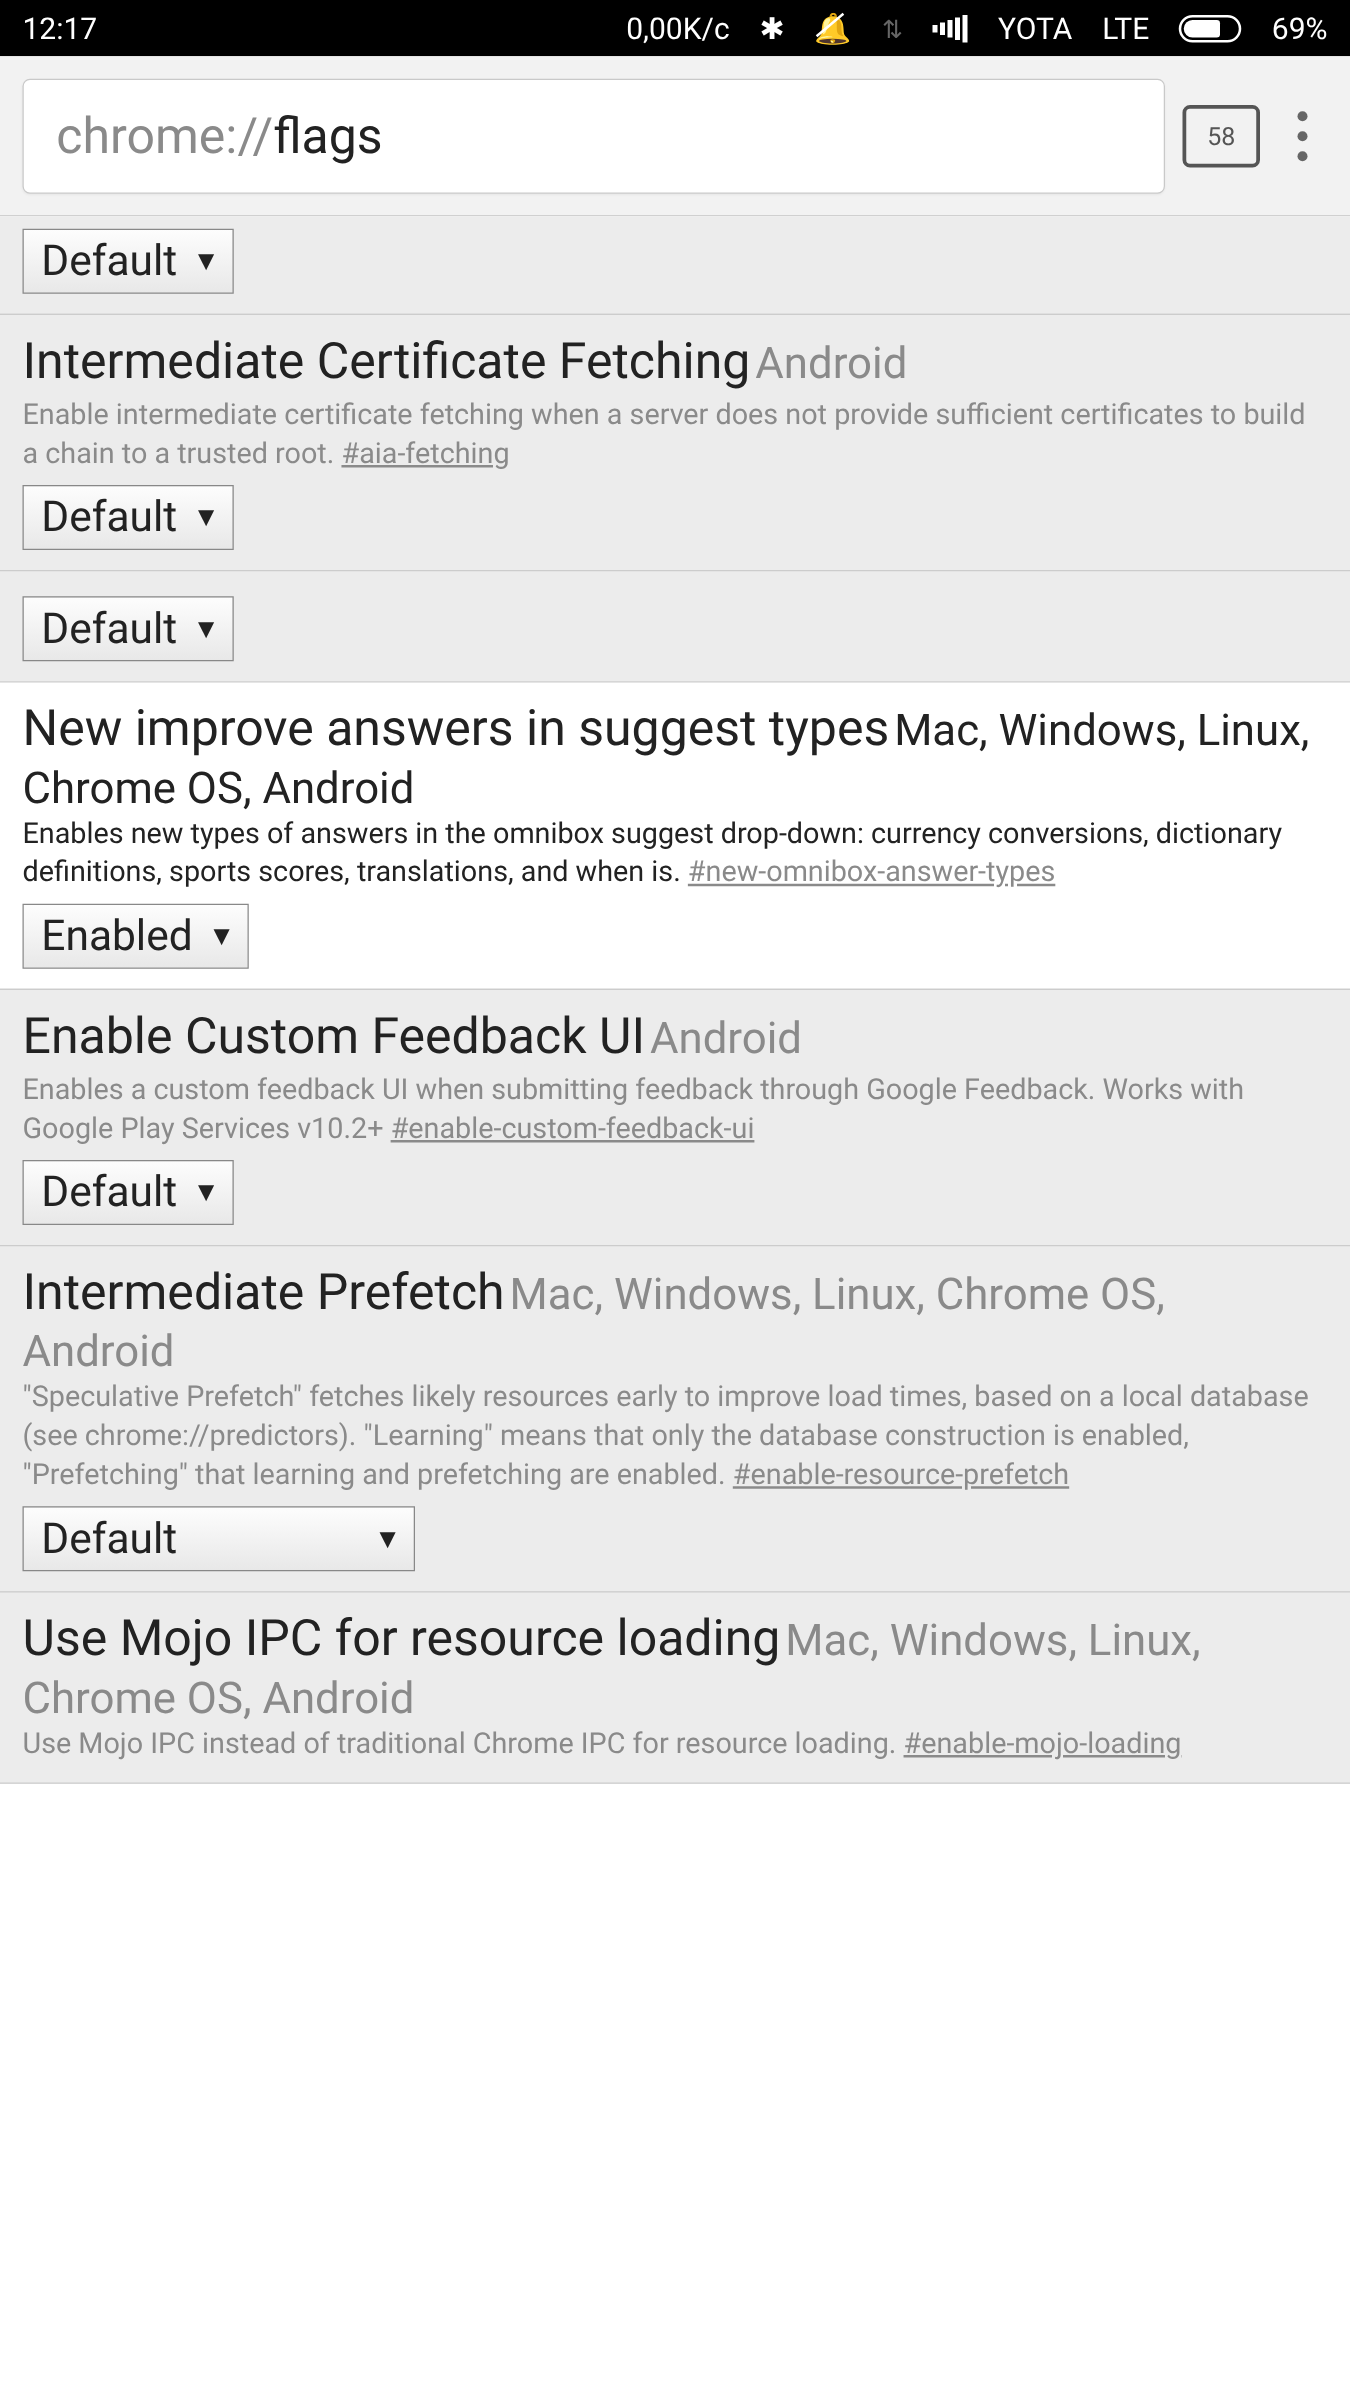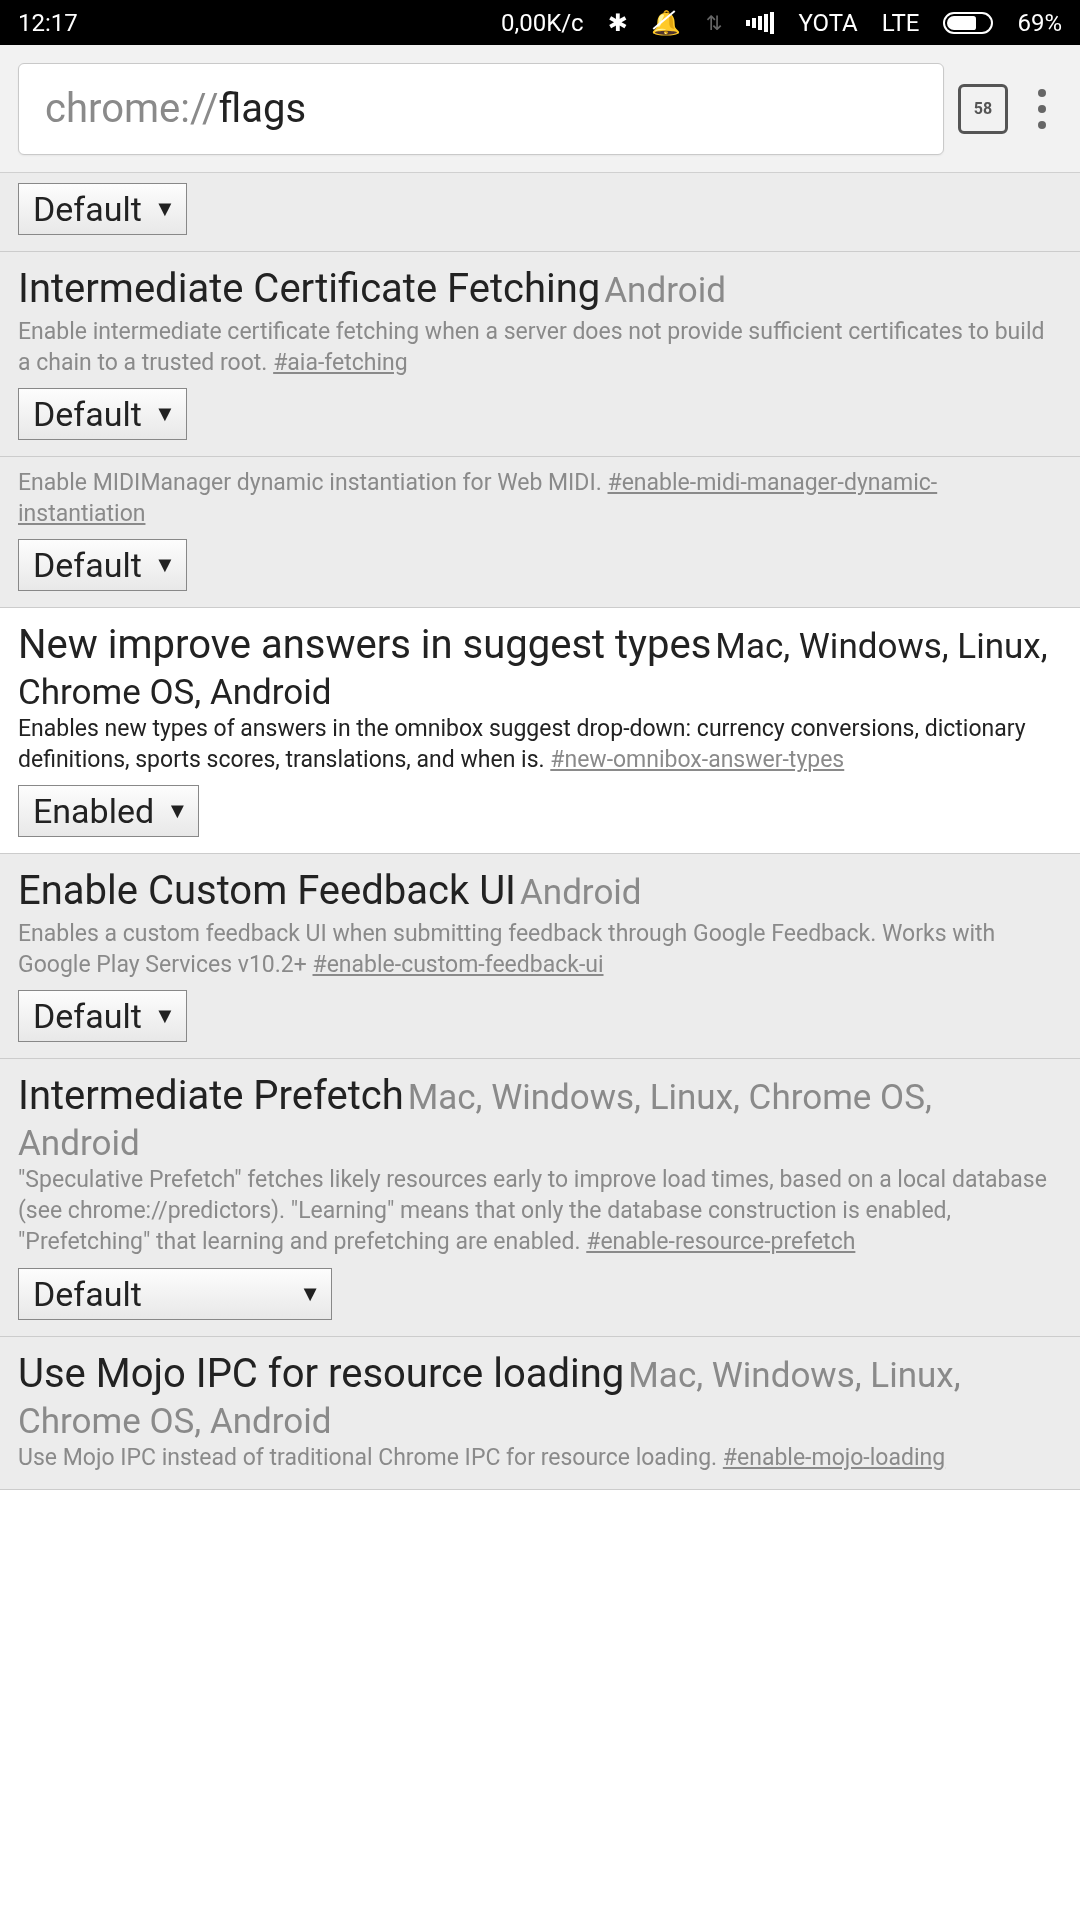--- a/index.html
+++ b/index.html
@@ -14,21 +14,21 @@
   .sigbars { display: inline-flex; align-items: flex-end; gap: 2px; }
   .sigbars i { width: 4px; background: #fff; display: inline-block; }
   .sigbars i:nth-child(1){height:6px}.sigbars i:nth-child(2){height:10px}.sigbars i:nth-child(3){height:14px}.sigbars i:nth-child(4){height:18px}.sigbars i:nth-child(5){height:22px}
   .bell { font-size: 24px; position: relative; }
   .bell::after { content:""; position:absolute; left:-2px; top:10px; width:28px; height:2px; background:#fff; transform:rotate(-40deg); }
   .updown { font-size:20px; color:#666; }
   
   .toolbar { height: 128px; background: #f2f2f2; border-bottom: 1px solid #d0d0d0; display: flex; align-items: center; padding: 0 18px; gap: 14px; }
   .omnibox { flex: 1; height: 92px; background: #fff; border: 1px solid #c9c9c9; border-radius: 6px; display: flex; align-items: center; padding: 0 26px; font-size: 40px; color: #222; box-shadow: 0 1px 2px rgba(0,0,0,.05); }
   .omnibox .scheme { color: #8a8a8a; }
-  .tabcount { width: 50px; height: 50px; border: 3px solid #555; border-radius: 6px; display: flex; align-items: center; justify-content: center; font-size: 16px; font-weight: 700; color: #555; }
+  .tabcount { width: 62px; height: 50px; border: 3px solid #555; border-radius: 6px; display: flex; align-items: center; justify-content: center; font-size: 20px; font-weight: 400; color: #555; }
   .menu3 { width: 40px; display: flex; flex-direction: column; align-items: center; gap: 8px; padding: 0 10px; }
   .menu3 i { width: 8px; height: 8px; background: #666; border-radius: 50%; display: block; }
   
   .content { height: calc(1920px - 45px - 128px); overflow: hidden; }
   .flag { border-top: 1px solid #ccc; border-bottom: 1px solid #ccc; padding: 10px 18px 16px; margin-bottom: -1px; }
   .flag.default { background: #ececec; }
   .flag.enabled { background: #ffffff; }
   .flag .title { font-size: 40px; font-weight: 400; color: #222; line-height: 1.35; }
   .flag .plat  { font-size: 35px; color: #8a8a8a; font-weight: 400; }
   .flag .desc  { font-size: 23px; color: #8a8a8a; line-height: 1.35; }
@@ -99,24 +99,20 @@
       <span>Enable intermediate certificate fetching when a server does not provide sufficient certificates to build a chain to a trusted root.</span>
       <a class="hashlink">#aia-fetching</a>
     </div>
     <div class="sel">
       <span>Default</span>
       <span class="arrow">▼</span>
     </div>
   </div>
 
   <div class="flag default">
-    <div class="desc">
-      <span>Enable MIDIManager dynamic instantiation for Web MIDI.</span>
-      <a class="hashlink">#enable-midi-manager-dynamic-instantiation</a>
-    </div>
     <div class="sel">
       <span>Default</span>
       <span class="arrow">▼</span>
     </div>
   </div>
 
   <div class="flag enabled">
     <div>
       <span class="title">New improve answers in suggest types</span>
       <span class="plat strong" style="color:#222">Mac, Windows, Linux, Chrome OS, Android</span>

